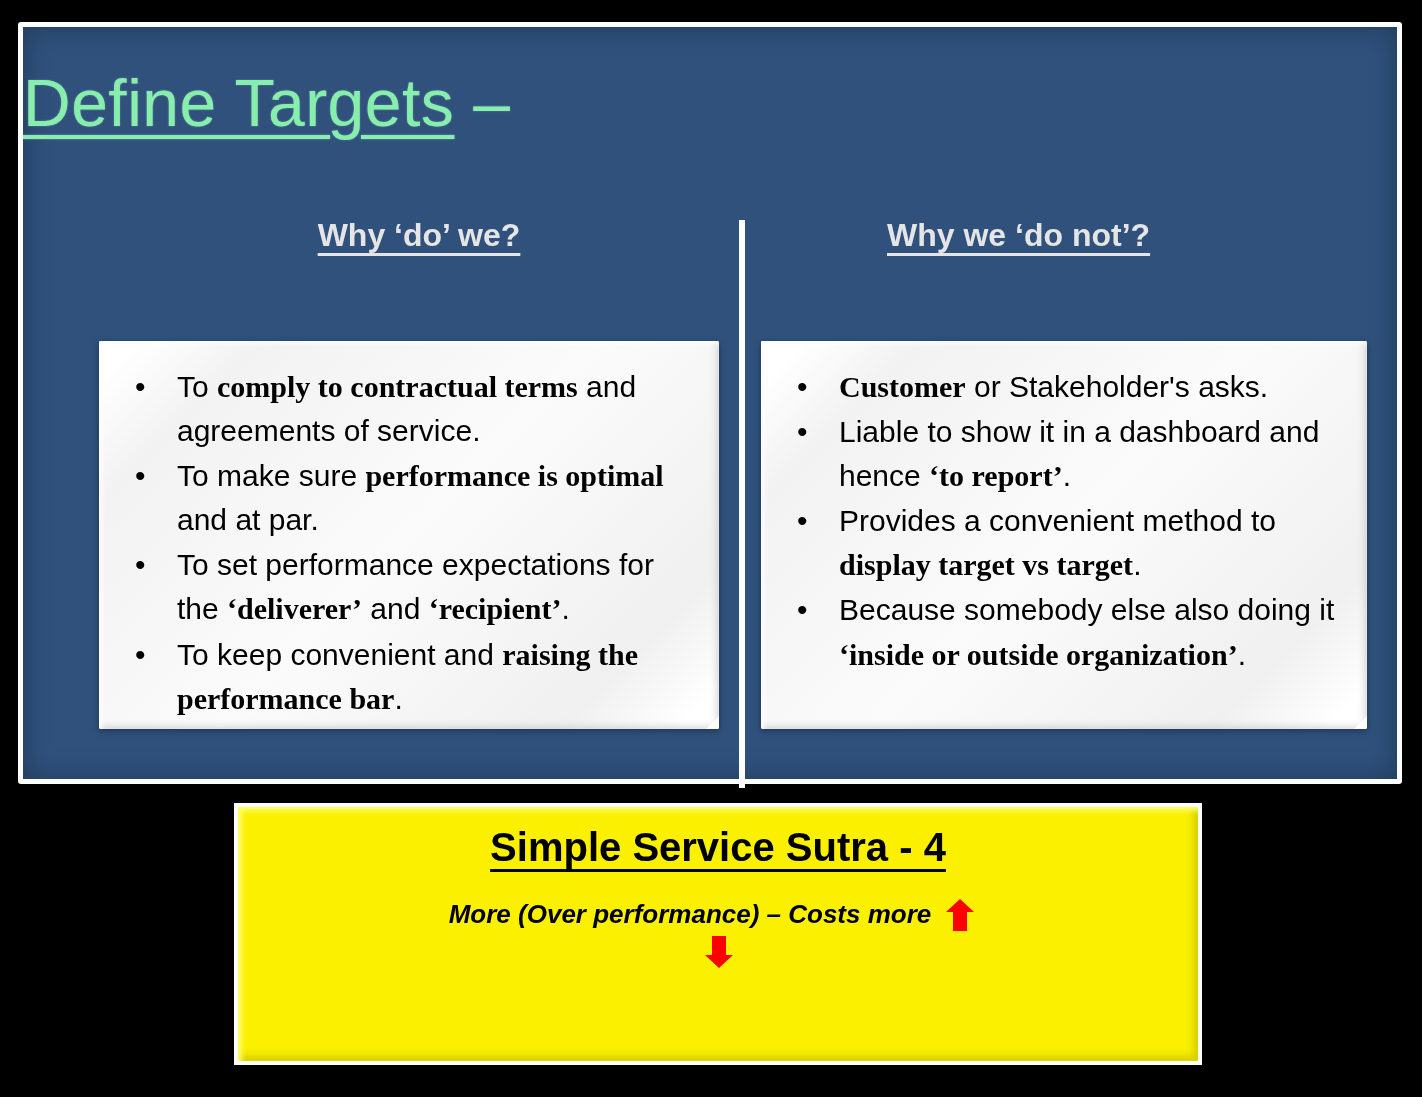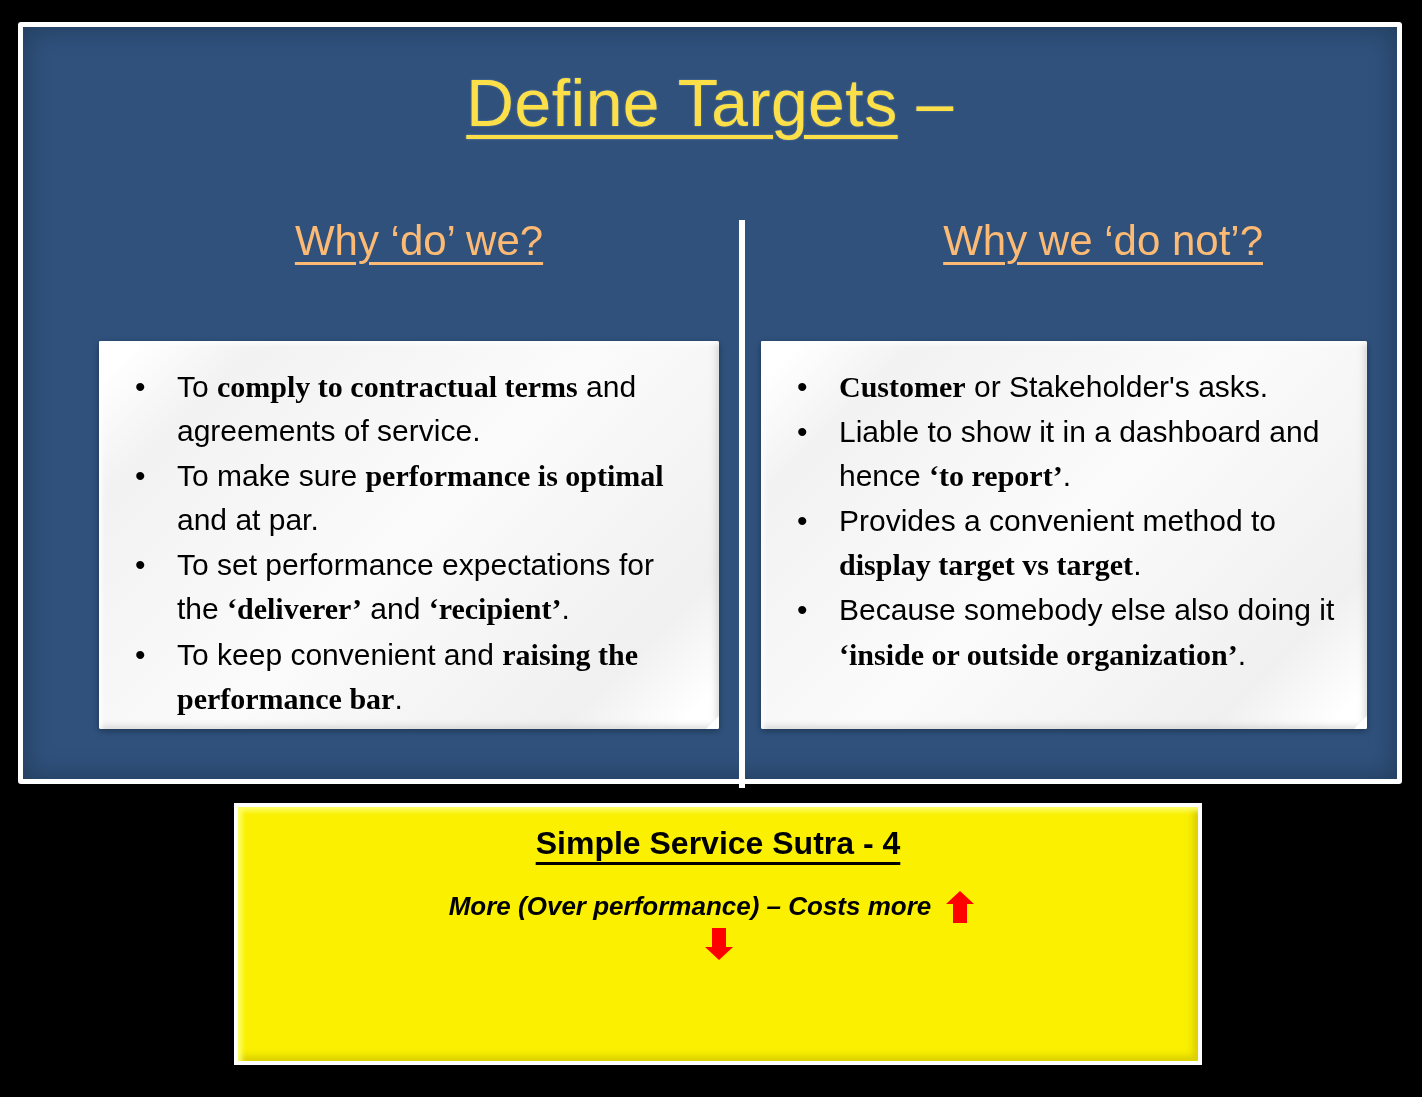--- a/index.html
+++ b/index.html
@@ -33,51 +33,51 @@
     border-radius: 3px;
     box-sizing: border-box;
     box-shadow: inset 0 0 28px rgba(0,0,0,0.28);
   }
 
   .slide-title {
     position: absolute;
     left: 0;
     top: 42px;
     width: 100%;
-    text-align: center;
-    color: #fde047;
+    text-align: left;
+    color: #86efac;
     font-size: 66px;
     font-weight: 400;
     letter-spacing: 0.5px;
     line-height: 1.05;
     text-shadow: 0 0 2px rgba(255,255,255,0.35);
     white-space: nowrap;
   }
   .slide-title .ul {
     text-decoration: underline;
     text-decoration-thickness: 4px;
     text-underline-offset: 9px;
   }
   .slide-title .dash {
     text-decoration: none;
   }
 
   .col-heading {
     position: absolute;
     top: 190px;
-    color: #fdba74;
-    font-size: 42px;
-    font-weight: normal;
+    color: #e5e5e5;
+    font-size: 32px;
+    font-weight: bold;
     text-decoration: underline;
     text-decoration-thickness: 3px;
     text-underline-offset: 7px;
     white-space: nowrap;
   }
   .col-heading.left  { left: 186px; width: 420px; text-align: center; }
-  .col-heading.right { left: 820px; width: 420px; text-align: right; }
+  .col-heading.right { left: 864px; width: 420px; text-align: left; }
 
   .divider {
     position: absolute;
     left: 716px;
     top: 193px;
     width: 6px;
     height: 568px;
     background: #FFFFFF;
   }
 
@@ -146,21 +146,21 @@
     background: #FAF000;
     border: 4px solid #FFFFFF;
     box-sizing: border-box;
     box-shadow:
       inset 4px 4px 5px rgba(255,255,120,0.9),
       inset -5px -5px 7px rgba(190,180,0,0.55);
   }
   .sutra-title {
     margin: 18px 0 0 0;
     text-align: center;
-    font-size: 32px;
+    font-size: 40px;
     font-weight: bold;
     color: #000000;
     text-decoration: underline;
     text-decoration-thickness: 3px;
     text-underline-offset: 8px;
   }
   .sutra-line {
     margin: 28px 0 0 0;
     text-align: center;
     font-size: 33px;

